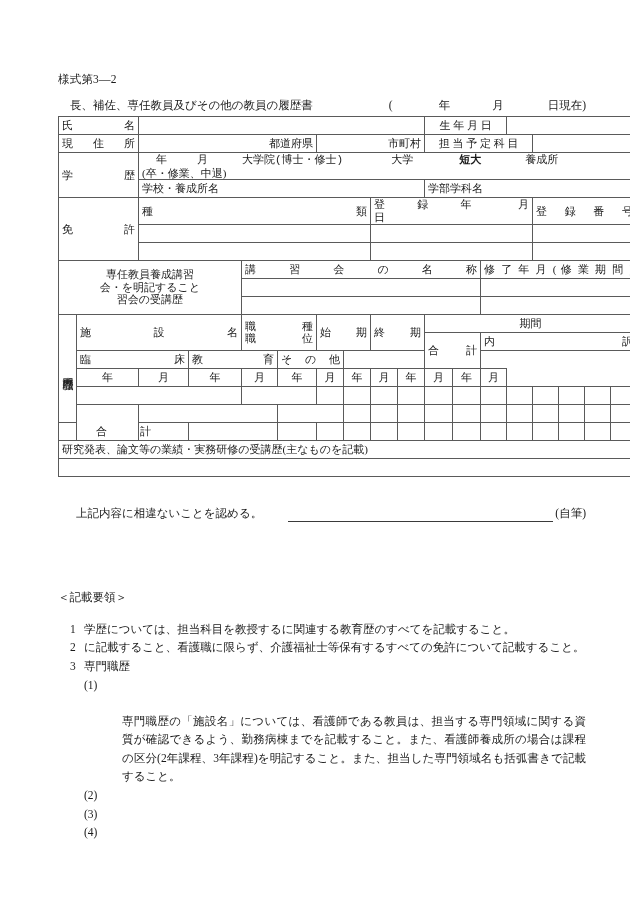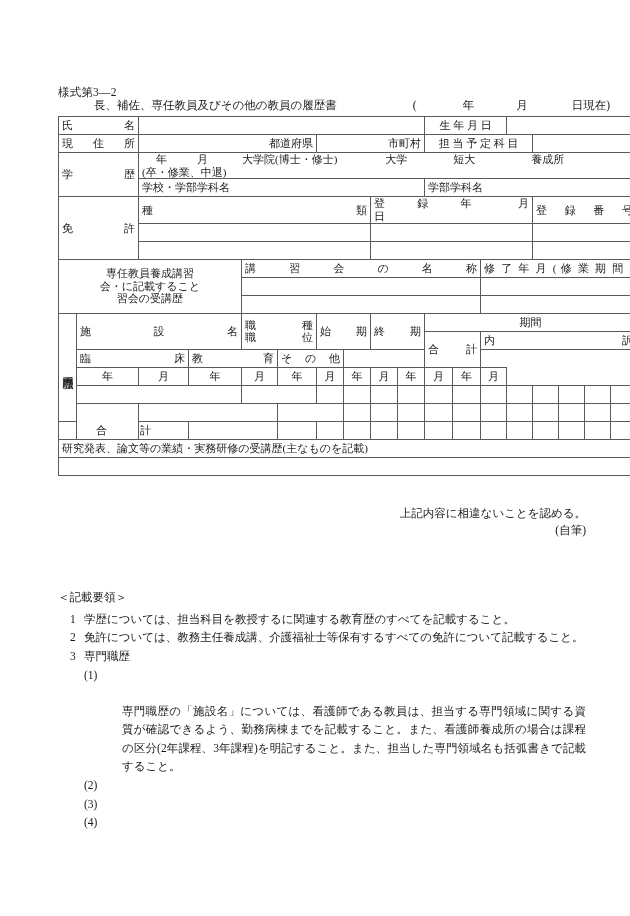--- a/index.html
+++ b/index.html
@@ -18,33 +18,32 @@
   }
   .page {
     position: absolute;
     left: 0; top: 0;
     width: 630px;
     height: 916px;
   }
   .form-id {
     position: absolute;
     left: 58px;
-    top: 85px;
+    top: 72px;
     font-size: 11.5px;
     letter-spacing: 0.2px;
   }
   .title-row {
     position: absolute;
     left: 70px;
     top: 98px;
     width: 516px;
     font-size: 11.5px;
     display: flex;
     align-items: center;
-    margin-left: 24px;
   }
   .title-main { white-space: nowrap; }
   .title-date {
     margin-left: auto;
     display: flex;
     align-items: baseline;
     white-space: nowrap;
   }
   .title-date .paren-open { margin-right: 46px; }
   .title-date .y { margin-right: 42px; }
@@ -81,23 +80,23 @@
   .research  { height: 46px; vertical-align: top; padding-top: 3px; }
 
   .edu-line1 {
     display: flex;
     align-items: baseline;
     white-space: nowrap;
     padding-left: 14px;
   }
   .edu-line1 .e1 { margin-right: 30px; }
   .edu-line1 .e2 { margin-right: 34px; }
-  .edu-line1 .e3 { margin-right: 48px; }
+  .edu-line1 .e3 { margin-right: 48px; font-family: Liberation Mono, monospace; }
   .edu-line1 .e4 { margin-right: 46px; }
-  .edu-line1 .e5 { margin-right: 56px; }
+  .edu-line1 .e5 { margin-right: 44px; font-weight: bold; }
 
   
   .vert {
     writing-mode: vertical-rl;
     text-orientation: upright;
     letter-spacing: 1px;
     margin: 0 auto;
     line-height: 1;
     font-size: 11px;
   }
@@ -112,21 +111,20 @@
 
   
   .confirm {
     position: absolute;
     left: 76px;
     top: 506px;
     width: 510px;
     font-size: 11.5px;
     display: flex;
     align-items: flex-end;
-    flex-direction: column;
   }
   .confirm .ctext { white-space: nowrap; padding-bottom: 1px; }
   .sign-line {
     flex: 1;
     margin-left: 26px;
     border-bottom: 1px solid #3a3a3a;
     height: 14px;
   }
   .confirm .jihitsu {
     white-space: nowrap;
@@ -135,21 +133,21 @@
   }
 
   .notes {
     position: absolute;
     left: 58px;
     top: 588px;
     width: 528px;
     font-size: 11.5px;
     line-height: 1.62;
   }
-  .notes-head { margin-bottom: 3px; }
+  .notes-head { margin-bottom: 13px; }
   .note-item {
     display: flex;
     align-items: flex-start;
     margin-top: 0px;
   }
   .note-num {
     width: 26px;
     flex: 0 0 26px;
     text-align: left;
     padding-left: 12px;
@@ -231,21 +229,21 @@
           <span class="e3">大学院(博士・修士)</span>
           <span class="e4">大学</span>
           <span class="e5">短大</span>
           <span>養成所</span>
         </div>
         <div class="lft">(卒・修業、中退)</div>
       </td>
     </tr>
 
     <tr>
-      <td class="lft tall20" colspan="8">学校・学部学科名</td>
+      <td class="lft tall20" colspan="8">学校・養成所名</td>
       <td class="lft tall20" colspan="8">学部学科名</td>
     </tr>
 
     <tr>
       <td class="sp tall20" colspan="2" rowspan="3">免　　　許</td>
       <td class="sp tall20" colspan="6">種　　　　　　　　　　　　類</td>
       <td class="sp tall20" colspan="6">登　　録　　年　　　月　　　日</td>
       <td class="sp tall20" colspan="4">登　録　番　号</td>
     </tr>
     <tr>
@@ -255,21 +253,21 @@
     </tr>
     <tr>
       <td class="blank tall20" colspan="6"></td>
       <td class="blank tall20" colspan="6"></td>
       <td class="blank tall20" colspan="4"></td>
     </tr>
 
     <tr>
       <td class="ctr tall20 twoline" colspan="4" rowspan="3">
         <div>専任教員養成講習</div>
-        <div>会・に記載すること</div>
+        <div>会・を明記すること</div>
         <div>習会の受講歴</div>
       </td>
       <td class="sp tall20" colspan="8">講　習　会　の　名　称</td>
       <td class="sp tall20" colspan="6">修 了 年 月 ( 修 業 期 間 )</td>
     </tr>
     <tr>
       <td class="blank tall20" colspan="8"></td>
       <td class="blank tall20" colspan="6"></td>
     </tr>
     <tr>
@@ -394,21 +392,21 @@
   <div class="notes">
     <div class="notes-head">＜記載要領＞</div>
 
     <div class="note-item">
       <span class="note-num">1</span>
       <span class="note-body">学歴については、担当科目を教授するに関連する教育歴のすべてを記載すること。</span>
     </div>
 
     <div class="note-item">
       <span class="note-num">2</span>
-      <span class="note-body">免許については、教務主任養成講、介護福祉士等保有するすべての免許について記載すること。</span>
+      <span class="note-body">に記載すること、看護職に限らず、介護福祉士等保有するすべての免許について記載すること。</span>
     </div>
 
     <div class="note-item">
       <span class="note-num">3</span>
       <span class="note-body">専門職歴</span>
     </div>
 
     <div class="sub-item">
       <span class="sub-num">(1)</span>
       <span class="sub-body">専門職歴の「施設名」については、看護師である教員は、担当する専門領域に関する資質が確認できるよう、勤務病棟までを記載すること。また、看護師養成所の場合は課程の区分(2年課程、3年課程)を明記すること。また、担当した専門領域名も括弧書きで記載すること。</span>

